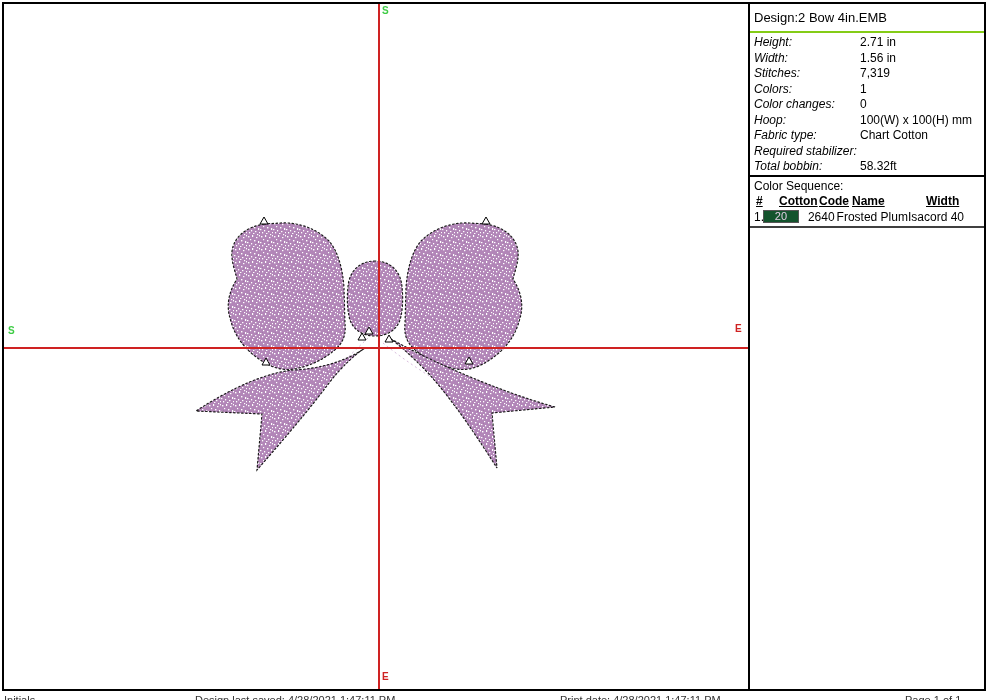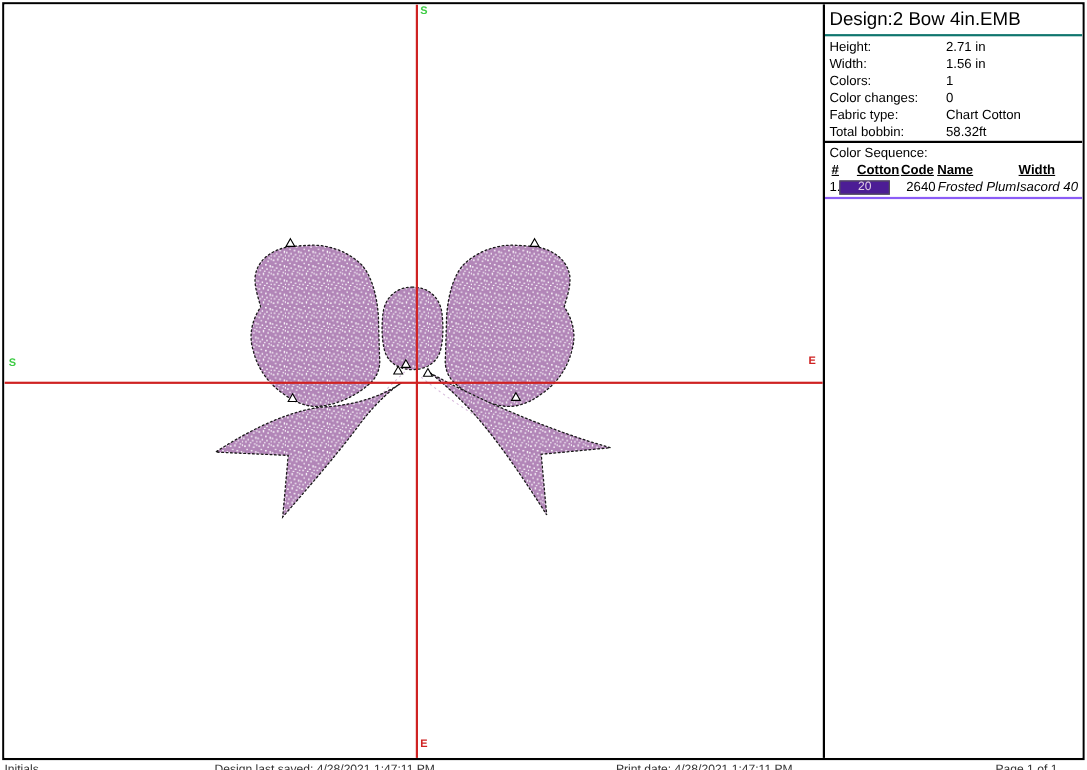--- a/index.html
+++ b/index.html
@@ -12,43 +12,43 @@
     border:2px solid #000;display:flex;
   }
   .canvas{
     position:relative;width:744px;height:100%;background:#fff;
     border-right:2px solid #000;flex:0 0 744px;overflow:hidden;
   }
   .panel{
     position:relative;flex:1;background:#fff;font-size:12px;overflow:hidden;
   }
   .panel-title{
-    font-size:17px;line-height:20px;padding:4px 4px 3px 4px;
-    border-bottom:2px solid #0f766e;white-space:nowrap;
+    font-size:13px;line-height:20px;padding:4px 4px 3px 4px;
+    border-bottom:2px solid #84cc16;white-space:nowrap;
   }
   .info{padding:2px 0 0 0;border-bottom:2px solid #000;}
   .info-row{display:grid;grid-template-columns:106px 1fr;line-height:15.5px;padding-left:4px;}
-  .info-row .lbl{white-space:nowrap;}
+  .info-row .lbl{white-space:nowrap;font-style:italic;}
   .info-row .val{white-space:nowrap;}
-  .cseq{padding:2px 0 0 0;border-bottom:2px solid #8b5cf6;}
+  .cseq{padding:2px 16px 0 0;border-bottom:2px solid #404040;}
   .cseq-title{line-height:15px;padding-left:4px;}
   .cseq-head{
     display:grid;grid-template-columns:23px 40px 33px 74px 1fr;
     padding-left:6px;line-height:15px;font-weight:bold;
   }
   .cseq-head span{text-decoration:underline;}
   .cseq-row{display:flex;align-items:center;padding:1px 4px 2px 4px;line-height:14px;}
   .cseq-row .num{width:9px;}
   .swatch{
     width:47px;height:13px;border:1px solid #555;box-sizing:border-box;
     text-align:center;font-size:11px;line-height:11px;color:#e0cde3;
   }
   .code{margin-left:9px;width:33px;text-align:right;}
-  .name{margin-left:2px;white-space:nowrap;font-style:italic;}
-  .chart{margin-left:auto;white-space:nowrap;font-style:italic;}
+  .name{margin-left:2px;white-space:nowrap;}
+  .chart{margin-left:auto;white-space:nowrap;}
   
   .vline{position:absolute;left:374px;top:0;width:2px;height:100%;background:#cf2222;z-index:3;}
   .hline{position:absolute;left:0;top:343px;width:100%;height:2px;background:#cf2222;z-index:3;}
   .axis-letter{position:absolute;z-index:4;font-size:10px;font-weight:bold;line-height:10px;}
   .axis-s{color:#3ecc45;}
   .axis-e{color:#cf2222;}
   .s-top{left:378px;top:2px;}
   .s-left{left:4px;top:322px;}
   .e-right{left:731px;top:320px;}
   .e-bottom{left:378px;top:668px;}
@@ -154,51 +154,60 @@
     <div class="info">
       <div class="info-row">
         <span class="lbl">Height:</span>
         <span class="val">2.71 in</span>
       </div>
       <div class="info-row">
         <span class="lbl">Width:</span>
         <span class="val">1.56 in</span>
       </div>
       <div class="info-row">
+        <span class="lbl">Stitches:</span>
+        <span class="val">7,319</span>
+      </div>
+      <div class="info-row">
         <span class="lbl">Colors:</span>
         <span class="val">1</span>
       </div>
       <div class="info-row">
         <span class="lbl">Color changes:</span>
         <span class="val">0</span>
       </div>
       <div class="info-row">
+        <span class="lbl">Hoop:</span>
+        <span class="val">100(W) x 100(H) mm</span>
+      </div>
+      <div class="info-row">
         <span class="lbl">Fabric type:</span>
         <span class="val">Chart Cotton</span>
       </div>
       <div class="info-row">
+        <span class="lbl">Required stabilizer:</span>
       </div>
       <div class="info-row">
         <span class="lbl">Total bobbin:</span>
         <span class="val">58.32ft</span>
       </div>
     </div>
 
     <div class="cseq">
       <div class="cseq-title">Color Sequence:</div>
       <div class="cseq-head">
         <span>#</span>
         <span>Cotton</span>
         <span>Code</span>
         <span>Name</span>
         <span>Width</span>
       </div>
       <div class="cseq-row">
         <span class="num">1.</span>
-        <span class="swatch" id="swatch1" style="background: #4c1d95;">20</span>
+        <span class="swatch" id="swatch1" style="background: #14532d;">20</span>
         <span class="code">2640</span>
         <span class="name">Frosted Plum</span>
         <span class="chart">Isacord 40</span>
       </div>
     </div>
   </div>
 </div>
 
 <div class="footer">
   <span class="f-left">Initials</span>

